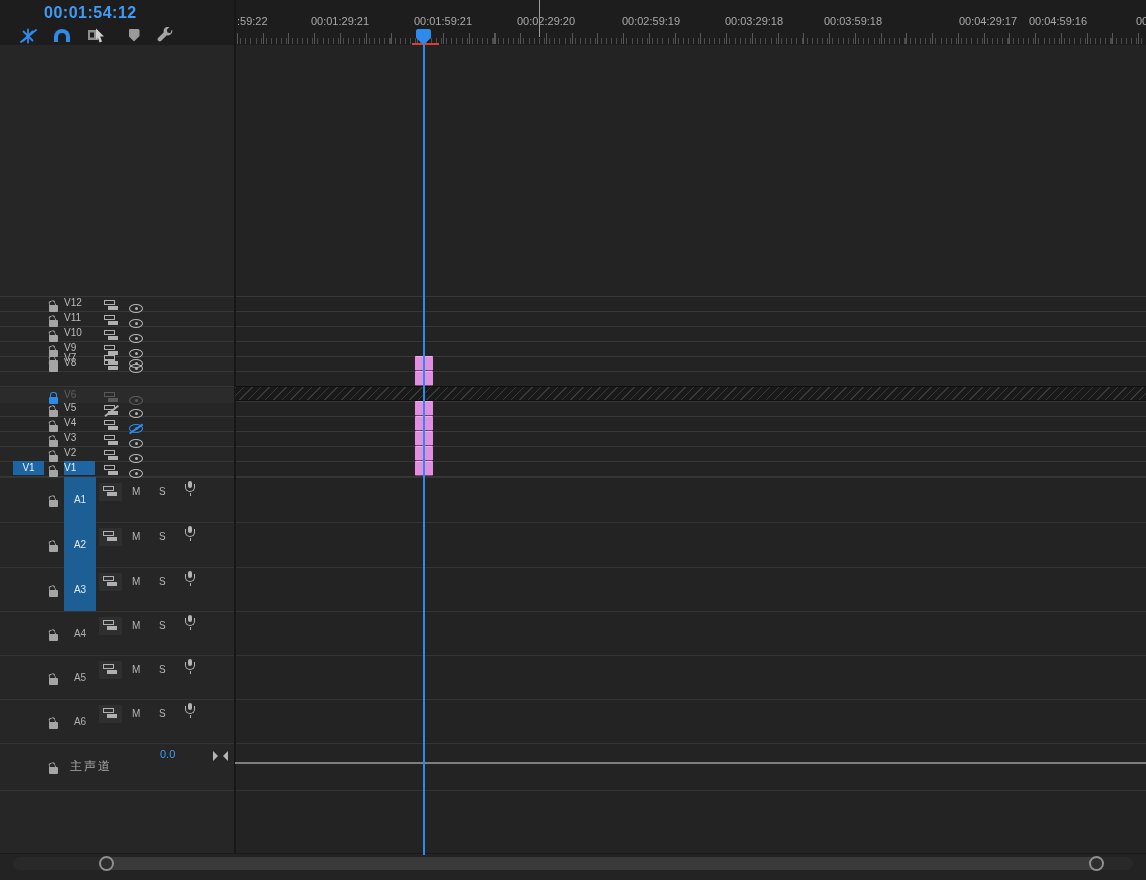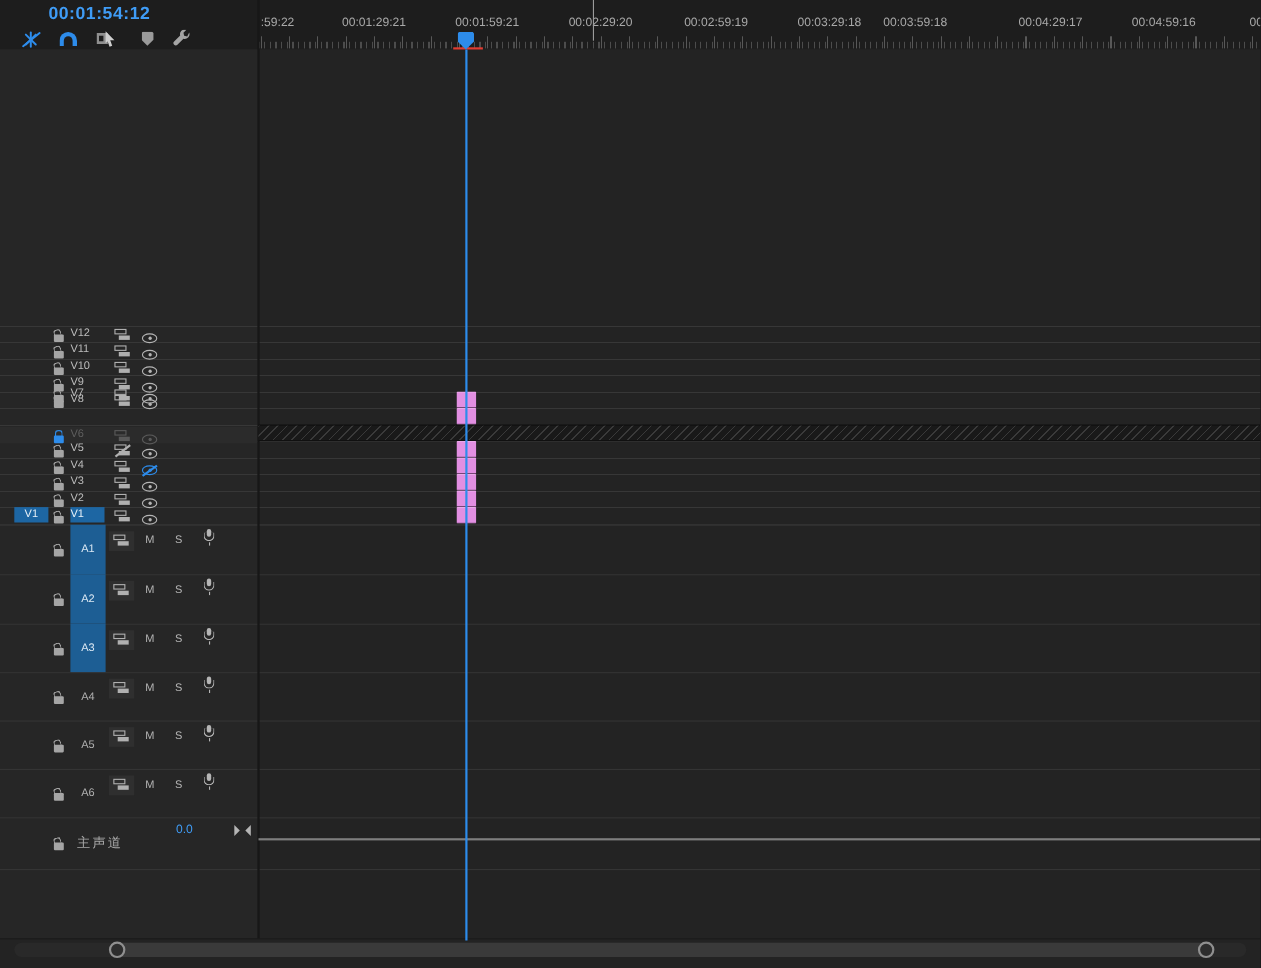--- a/index.html
+++ b/index.html
@@ -159,22 +159,22 @@
     </span>
   </div>
 
   <div class="ruler">
     <span class="rlabel edge" style="left:2px">:59:22</span>
     <span class="rlabel" style="left:105px">00:01:29:21</span>
     <span class="rlabel" style="left:208px">00:01:59:21</span>
     <span class="rlabel" style="left:311px">00:02:29:20</span>
     <span class="rlabel" style="left:416px">00:02:59:19</span>
     <span class="rlabel" style="left:519px">00:03:29:18</span>
-    <span class="rlabel" style="left:597px">00:03:59:18</span>
-    <span class="rlabel" style="left:720px">00:04:29:17</span>
+    <span class="rlabel" style="left:618px">00:03:59:18</span>
+    <span class="rlabel" style="left:753px">00:04:29:17</span>
     <span class="rlabel" style="left:823px">00:04:59:16</span>
     <span class="rlabel edge" style="left:901px">00:</span>
     <div class="ticks-major"></div>
     <div class="ticks-minor"></div>
     <div class="mouse-line"></div>
     <div class="render-bar"></div>
     <div class="ph-marker"></div>
   </div>
 
   <div class="row-lines-video"></div>

